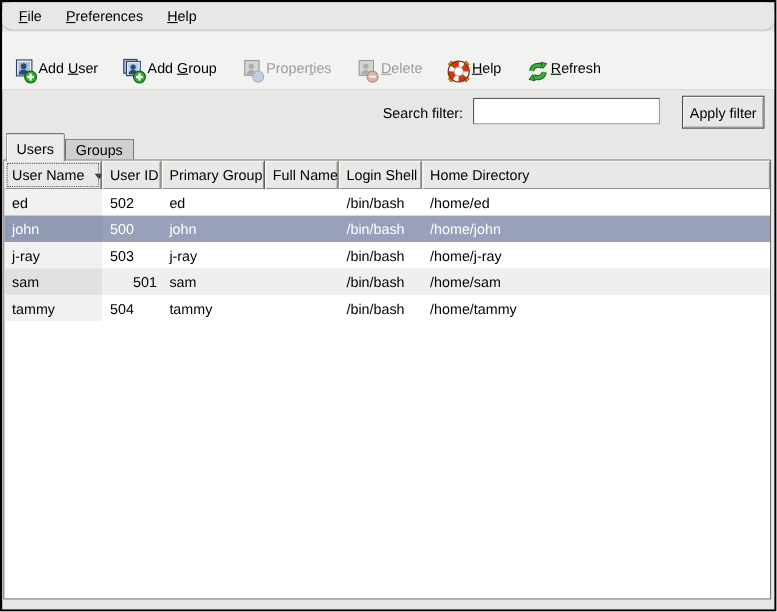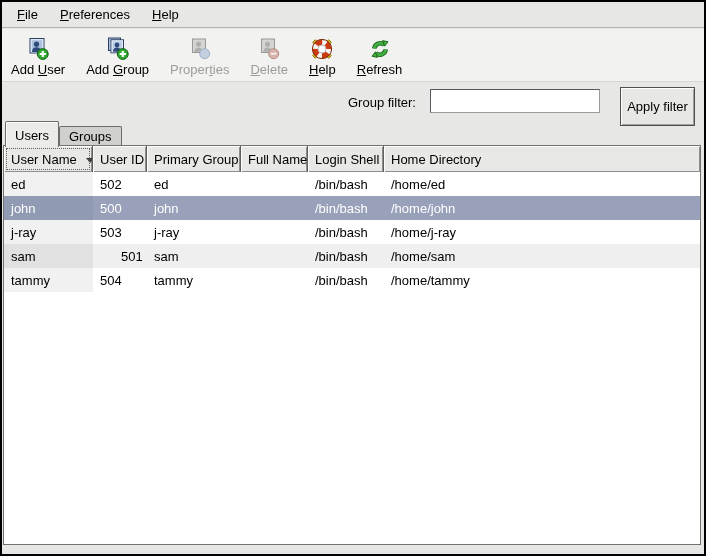--- a/index.html
+++ b/index.html
@@ -7,44 +7,44 @@
   .window {
     position:relative; width:706px; height:556px;
     border:2px solid #000; background:#e7e7e5;
     font-family:"Liberation Sans", sans-serif; font-size:13px; color:#000;
     overflow:hidden;
   }
   
   .menubar {
     position:absolute; top:0; left:0; right:0; height:26px;
     display:flex; align-items:center; padding-left:4px;
-    background:#e7e7e5; border-bottom:1px solid #b2b2b0;
+    background:#e7e7e5; border-bottom:1px solid #b2b2b0;border-radius:9px;
   }
   .menu-item { padding:4px 11px 4px 11px; cursor:default; white-space:nowrap; }
   .menu-item u { text-decoration:underline; }
   
   .toolbar {
     position:absolute; top:27px; left:0; right:0; height:53px;
     background:#f2f2f0; border-bottom:1px solid #d6d6d4;
     display:flex; align-items:flex-end; gap:15px; padding:3px 0 4px 6px;
   }
-  .tool-item { display:flex; flex-direction:column; align-items:center; padding:0 3px; cursor:default; }
+  .tool-item { display:flex; flex-direction:row; align-items:flex-start; padding:0 3px; cursor:default; }
   .tool-item .icon { width:24px; height:24px; line-height:0; }
   .tool-item .tlabel { margin-top:1px; white-space:nowrap; }
   .tool-item.disabled .tlabel { color:#9c9c9a; }
   
   .filter-row { position:absolute; top:81px; left:0; right:0; height:39px; }
   .filter-label { position:absolute; top:12px; left:346px; white-space:nowrap; }
   .filter-input {
     position:absolute; top:6px; left:428px; width:170px; height:24px;
     border:1px solid #9a9a98; border-top-color:#58585a; border-left-color:#58585a;
     background:#fff; padding:0 4px; font:inherit; outline:none;
   }
   .apply-btn {
-    position:absolute; top:4px; left:618px; width:75px; height:39px;
+    position:absolute; top:4px; left:618px; width:75px; height:30px;
     background:#e7e7e5; border:1px solid #504f4d;
     box-shadow: inset 1px 1px 0 #fdfdfb, inset -1px -1px 0 #a0a09e;
     font:inherit; color:#000; cursor:default;
   }
   
   .tabs { position:absolute; top:119px; left:3px; height:26px; display:flex; align-items:flex-end; }
   .tab {
     height:21px; padding:2px 9px 0 9px; background:#d0d0ce;
     border:1px solid #6b6b69; border-bottom:none; border-radius:2px 2px 0 0;
     cursor:default; white-space:nowrap;
@@ -160,21 +160,21 @@
             <path d="M14.6 3.6 l5.4 1.2 -3.4 4.4 z" fill="#3fae3f" stroke="#176017" stroke-width="0.9"></path>
             <path d="M17.7 12.5 a6 6 0 0 1 -10 3.6" fill="none" stroke="#176017" stroke-width="4.6"></path>
             <path d="M17.7 12.5 a6 6 0 0 1 -10 3.6" fill="none" stroke="#3fae3f" stroke-width="2.8"></path>
             <path d="M9.4 20.4 l-5.4 -1.2 3.4 -4.4 z" fill="#3fae3f" stroke="#176017" stroke-width="0.9"></path>
           </svg></span>
         <span class="tlabel"><u>R</u>efresh</span>
       </div>
     </div>
 
   <div class="filter-row">
-    <span class="filter-label">Group filter:</span>
+    <span class="filter-label">Search filter:</span>
     <input class="filter-input" value="" style="">
     <button class="apply-btn">Apply filter</button>
   </div>
 
   <div class="tabs">
     <div class="tab active">Users</div>
     <div class="tab">Groups</div>
   </div>
 
   <div class="table-wrap">

